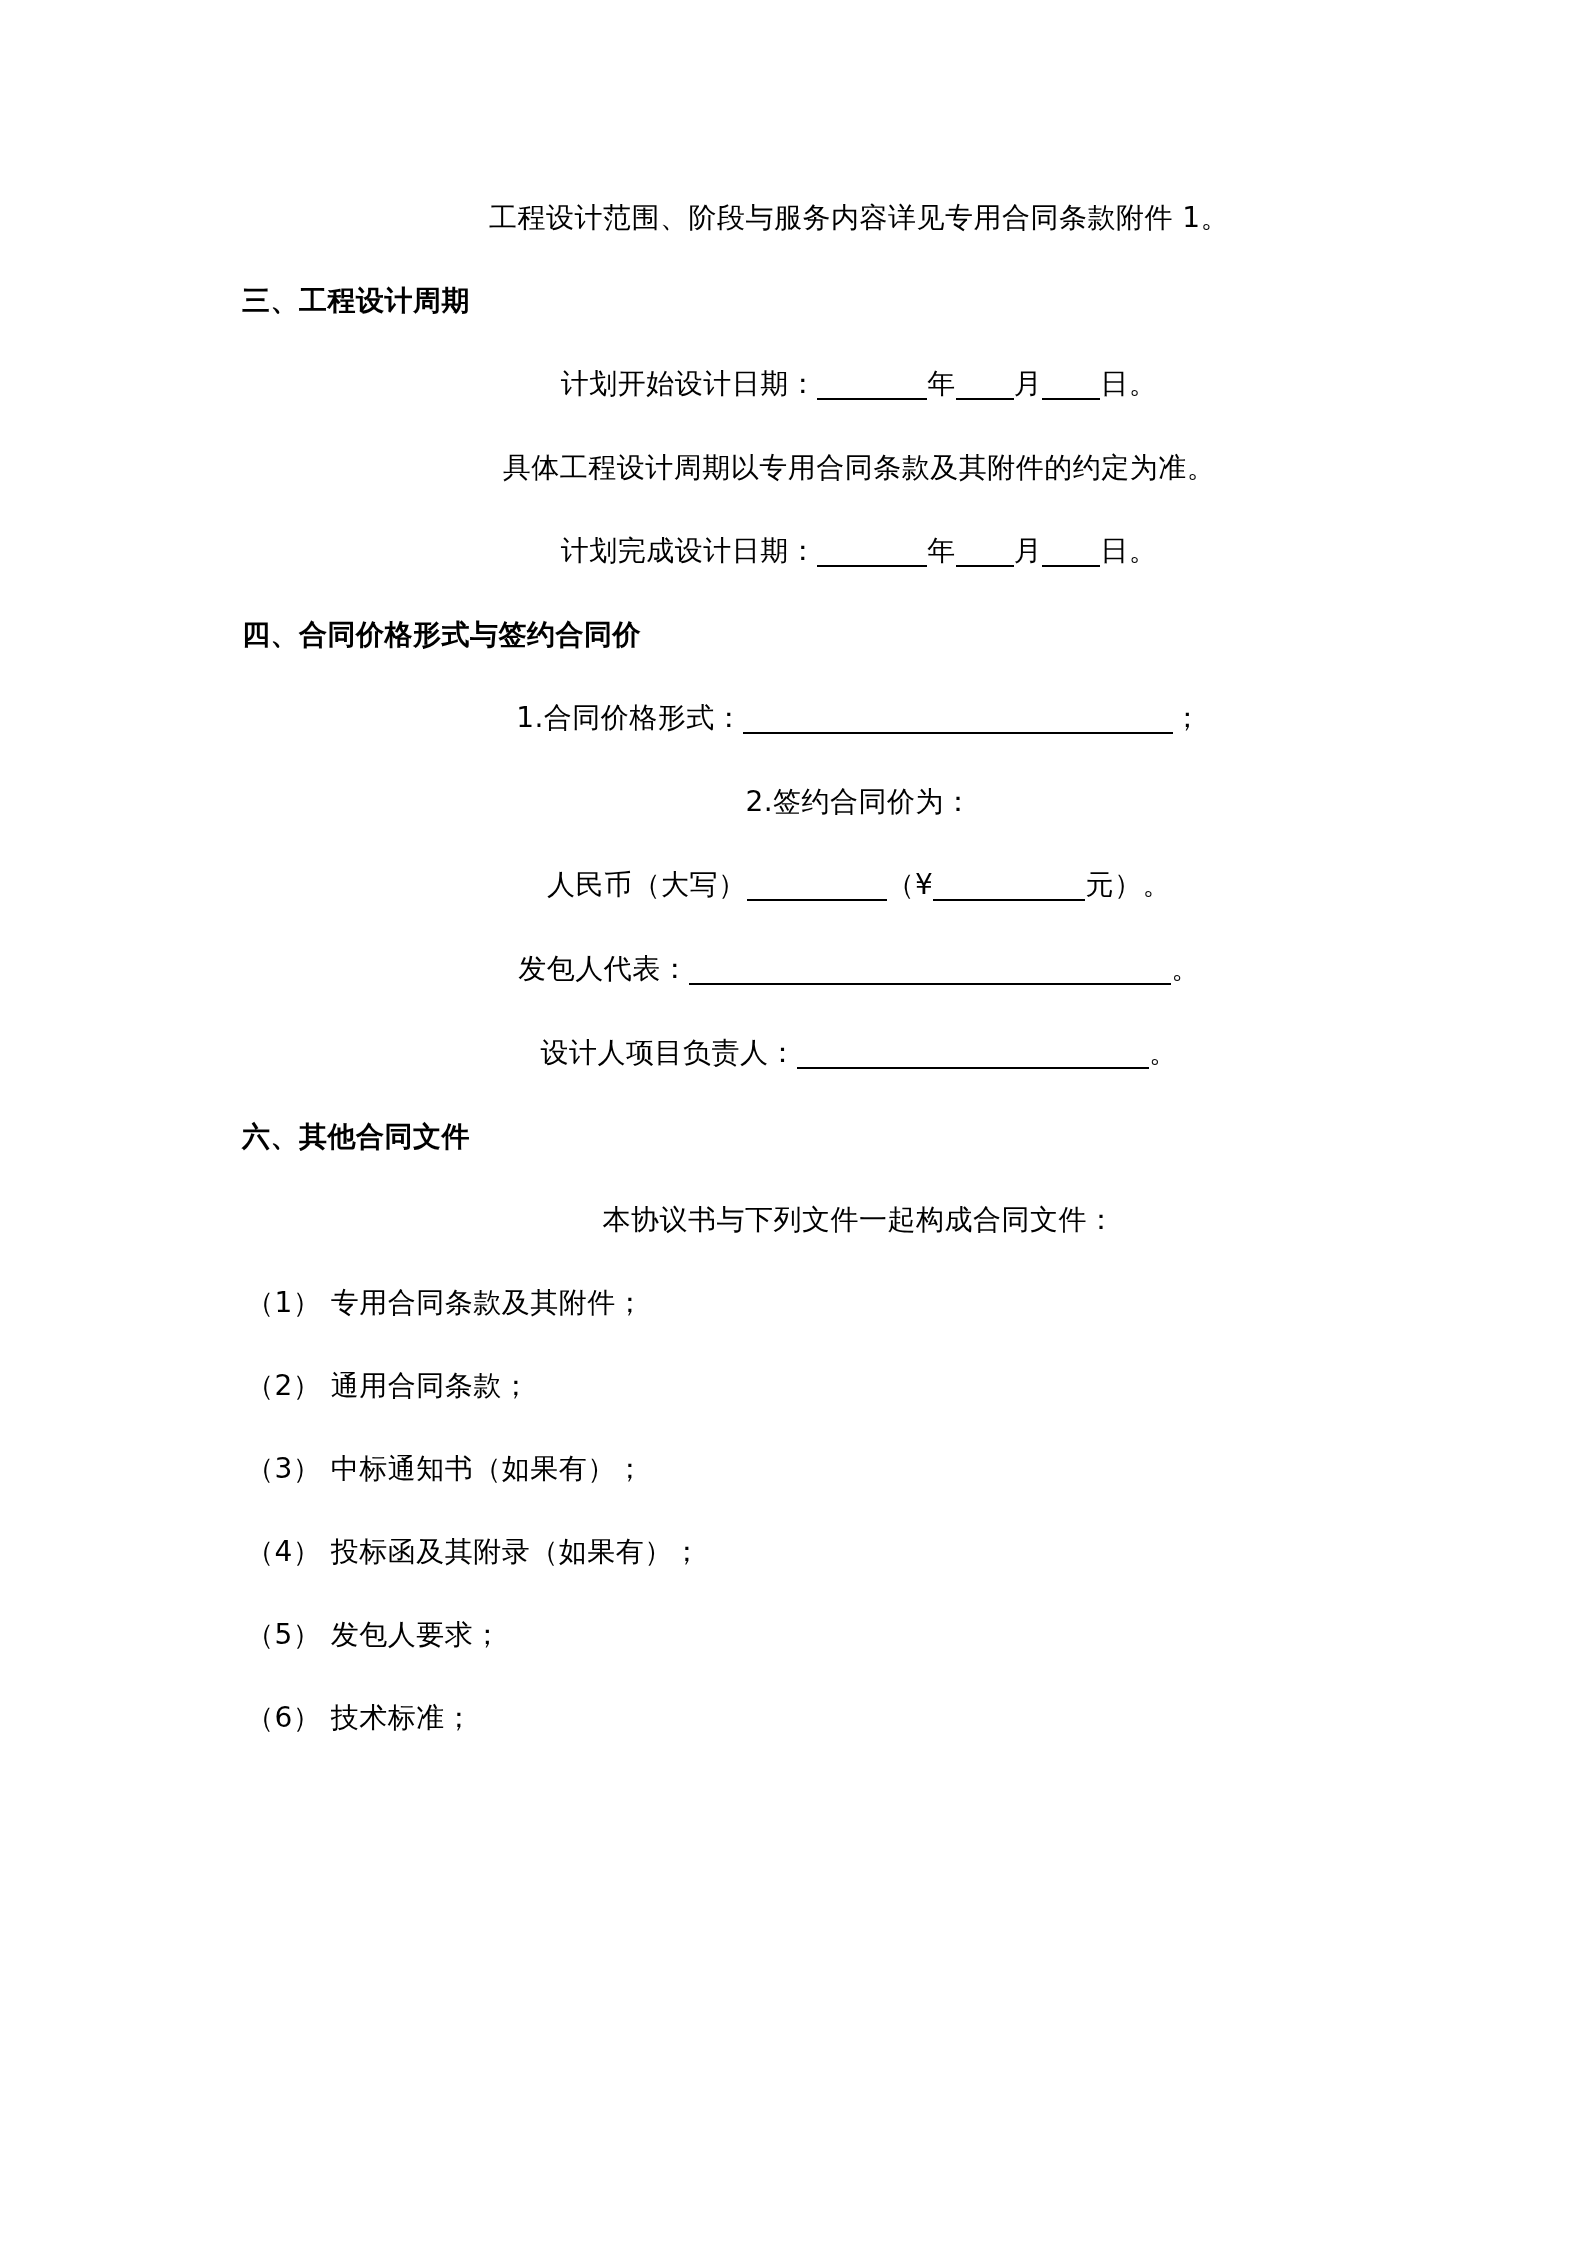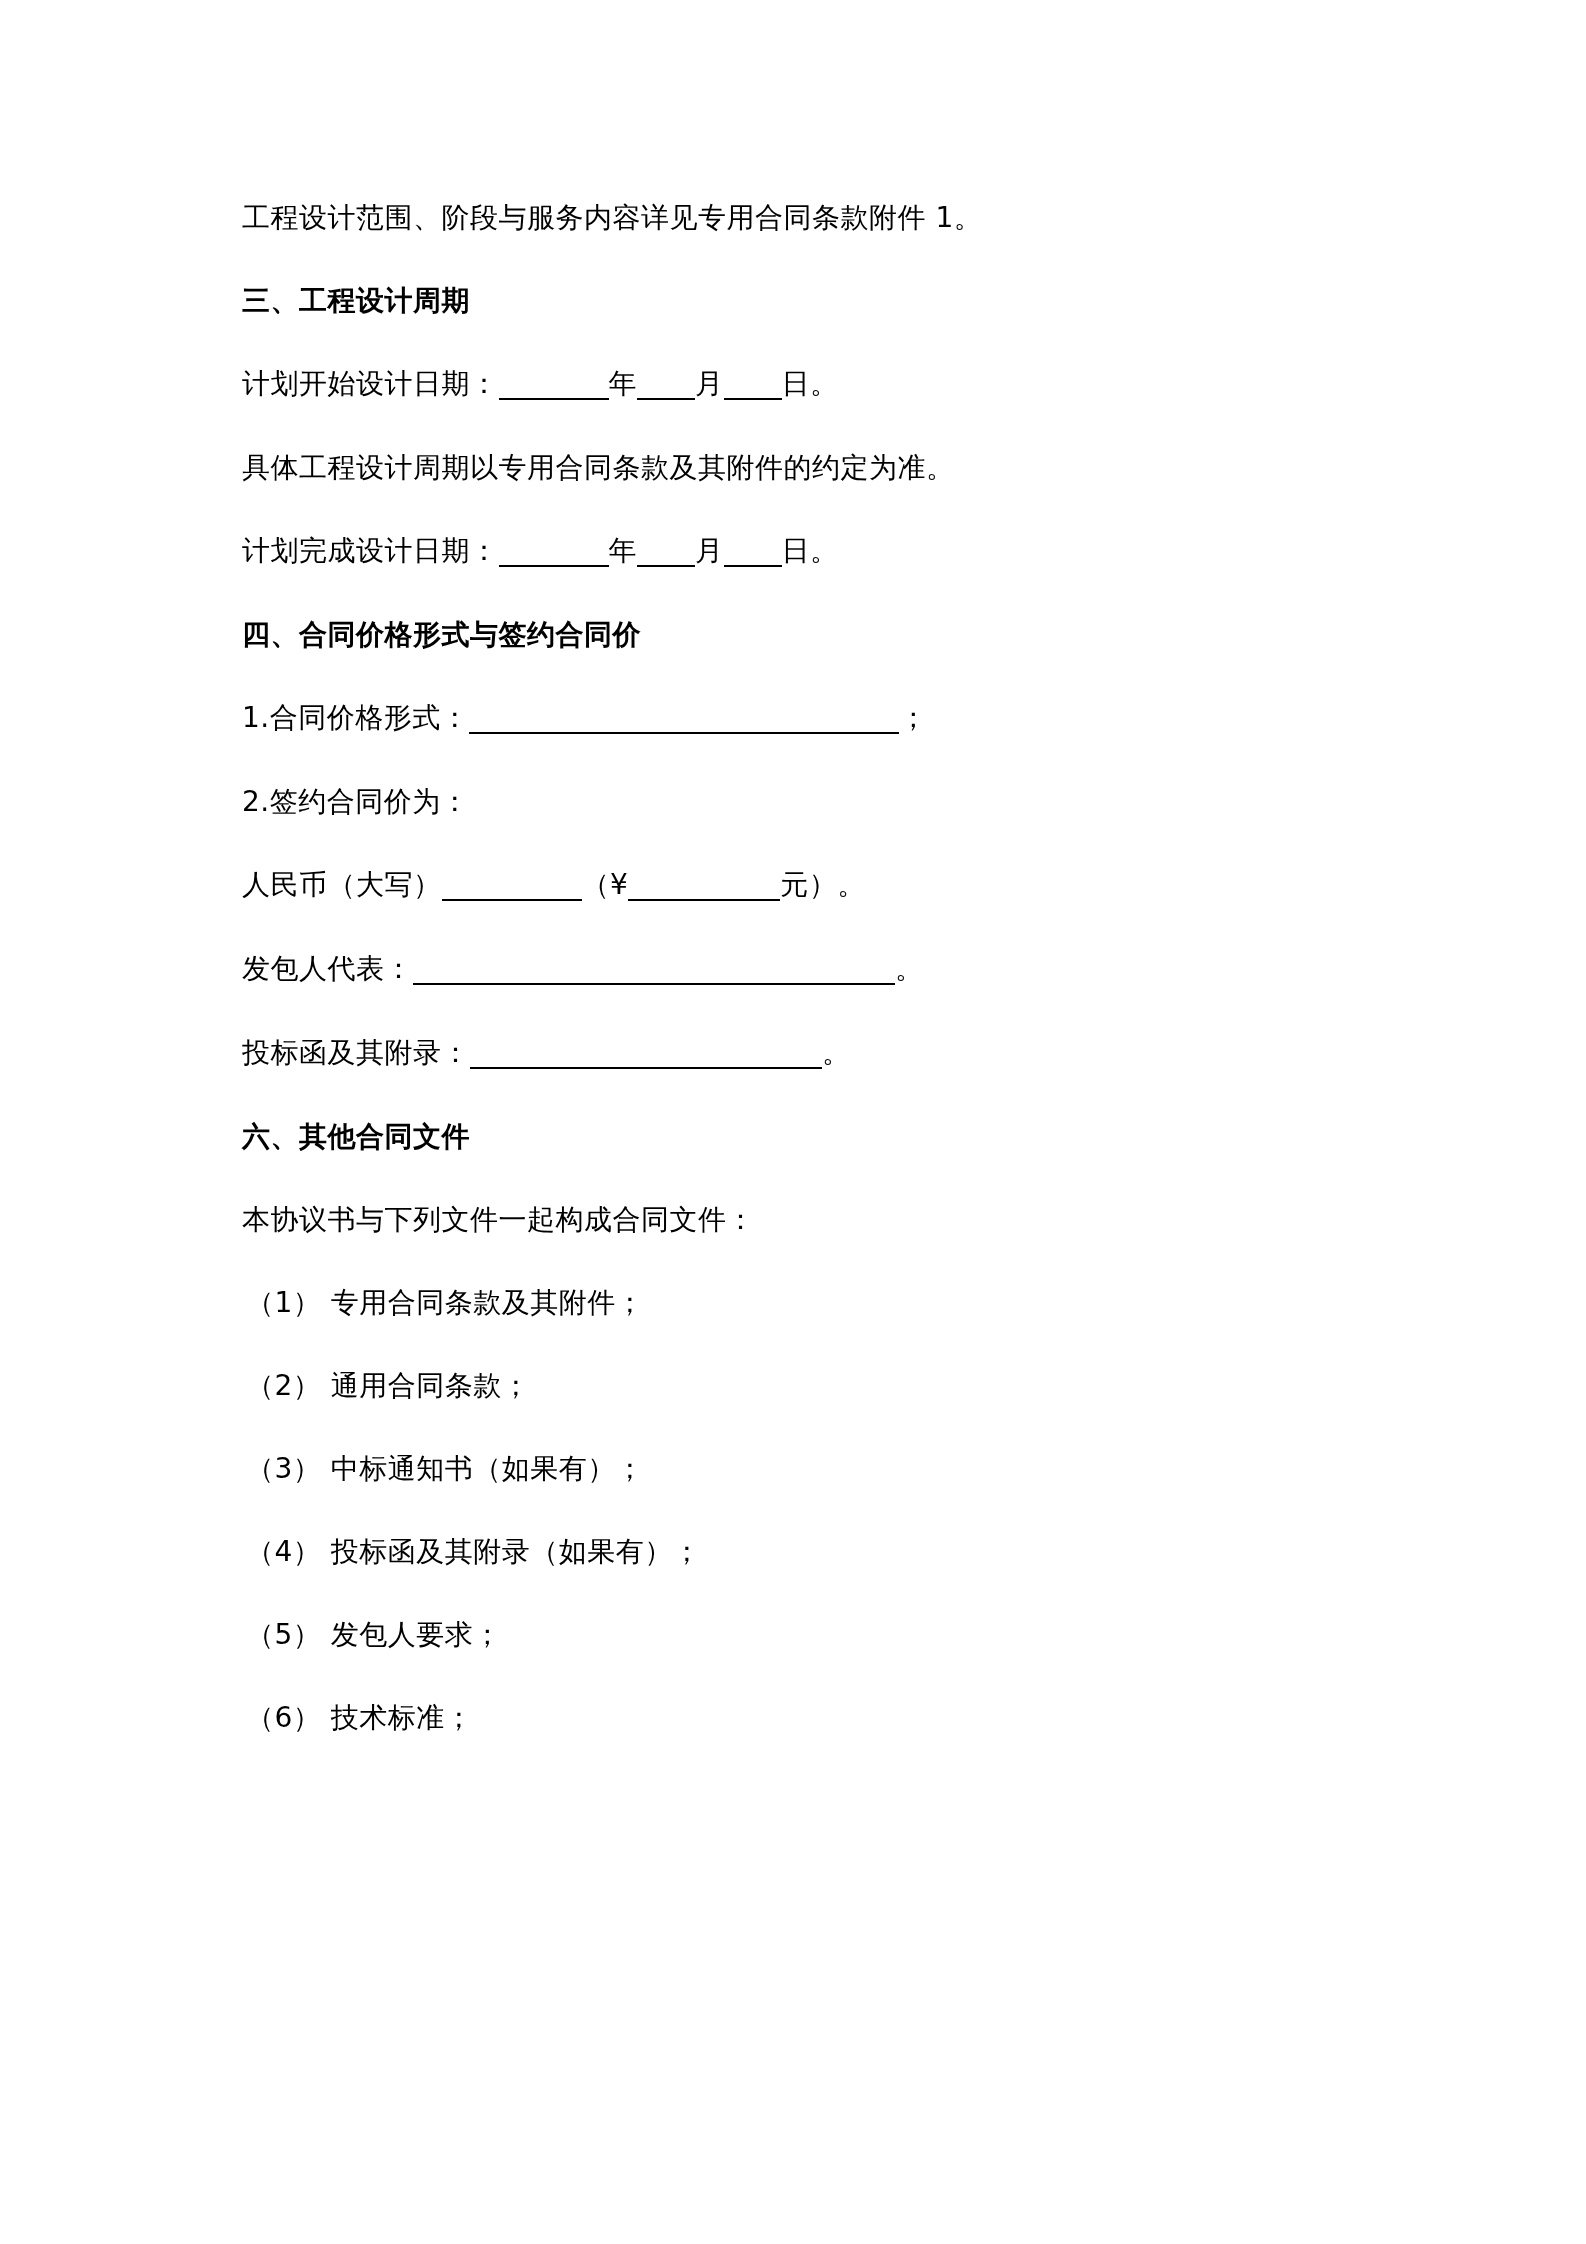--- a/index.html
+++ b/index.html
@@ -26,21 +26,21 @@
     top: 203px;
     right: 110px;
   }
   .line {
     font-size: 28px;
     line-height: 30px;
     margin: 0 0 53px 0;
     white-space: nowrap;
     letter-spacing: 0.5px;
   }
-  .line.body { font-weight: 400; }
+  .line.body { font-weight: 400; text-align: center; }
   .line.heading { font-weight: 700; }
   .line.list { font-weight: 400; margin-left: 4px; }
   .blank {
     display: inline-block;
     height: 22px;
     border-bottom: 2px solid #000000;
     vertical-align: -7px;
   }
 </style>
 </head>
@@ -51,21 +51,21 @@
       <div class="line body"><span>工程设计范围、阶段与服务内容详见专用合同条款附件 1。</span></div>
       <div class="line heading"><span>三、工程设计周期</span></div>
       <div class="line body"><span>计划开始设计日期：</span><span class="blank" style="width: 110px;"></span><span>年</span><span class="blank" style="width: 58px;"></span><span>月</span><span class="blank" style="width: 58px;"></span><span>日。</span></div>
       <div class="line body"><span>具体工程设计周期以专用合同条款及其附件的约定为准。</span></div>
       <div class="line body"><span>计划完成设计日期：</span><span class="blank" style="width: 110px;"></span><span>年</span><span class="blank" style="width: 58px;"></span><span>月</span><span class="blank" style="width: 58px;"></span><span>日。</span></div>
       <div class="line heading"><span>四、合同价格形式与签约合同价</span></div>
       <div class="line body"><span>1.合同价格形式：</span><span class="blank" style="width: 430px;"></span><span>；</span></div>
       <div class="line body"><span>2.签约合同价为：</span></div>
       <div class="line body"><span>人民币（大写）</span><span class="blank" style="width: 140px;"></span><span>（¥</span><span class="blank" style="width: 152px;"></span><span>元）。</span></div>
       <div class="line body"><span>发包人代表：</span><span class="blank" style="width: 482px;"></span><span>。</span></div>
-      <div class="line body"><span>投标函及其附录：</span><span class="blank" style="width: 352px;"></span><span>。</span></div>
+      <div class="line body"><span>设计人项目负责人：</span><span class="blank" style="width: 352px;"></span><span>。</span></div>
       <div class="line heading"><span>六、其他合同文件</span></div>
       <div class="line body"><span>本协议书与下列文件一起构成合同文件：</span></div>
       <div class="line list"><span>（1） 专用合同条款及其附件；</span></div>
       <div class="line list"><span>（2） 通用合同条款；</span></div>
       <div class="line list"><span>（3） 中标通知书（如果有）；</span></div>
       <div class="line list"><span>（4） 投标函及其附录（如果有）；</span></div>
       <div class="line list"><span>（5） 发包人要求；</span></div>
       <div class="line list"><span>（6） 技术标准；</span></div>
     </div>
 </div>

